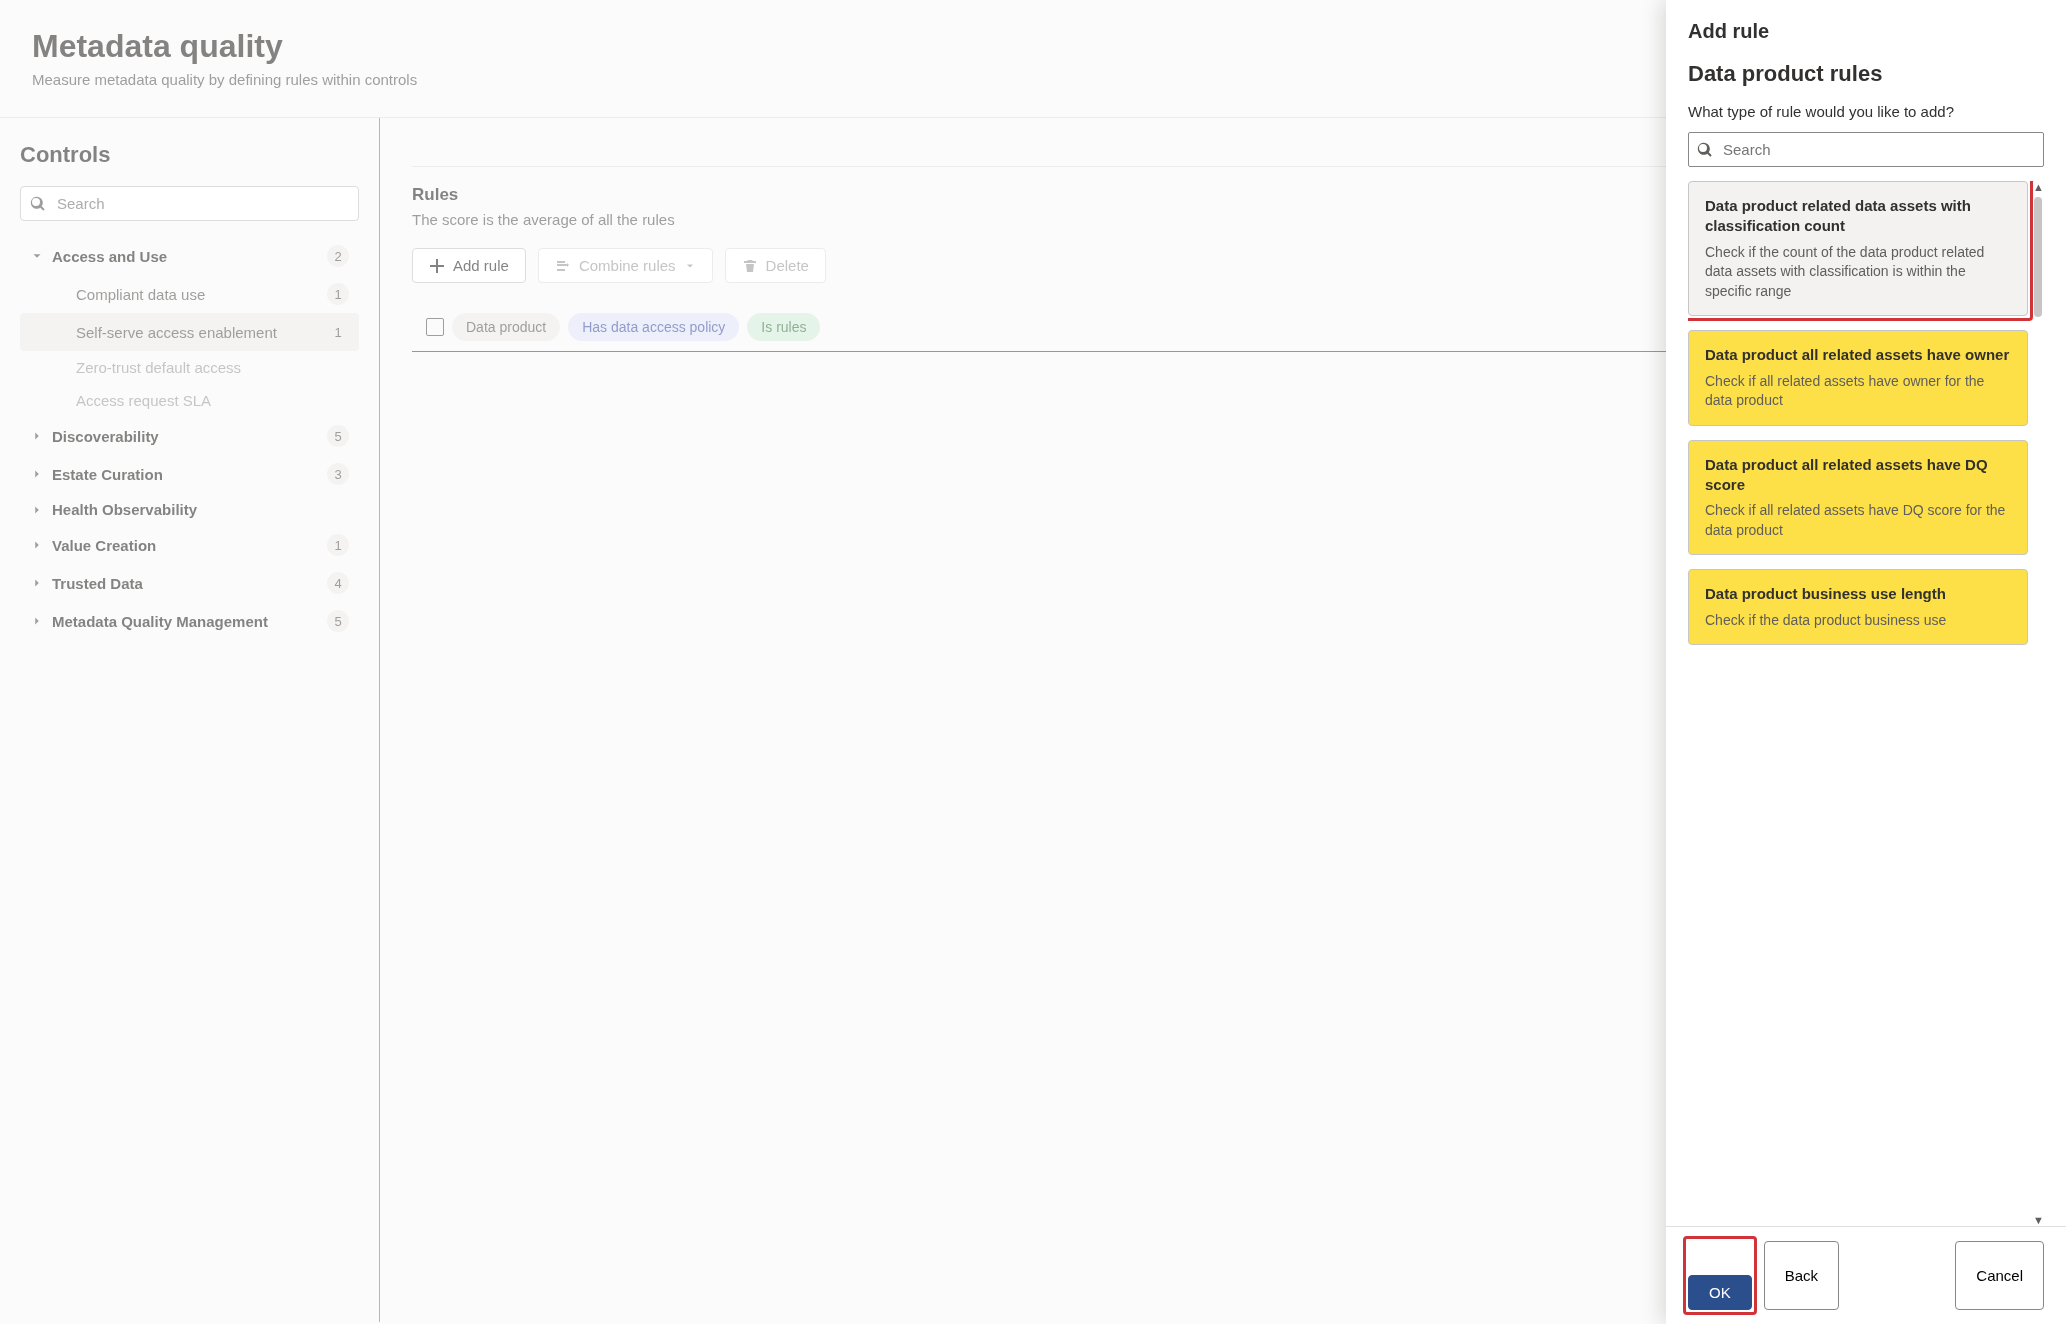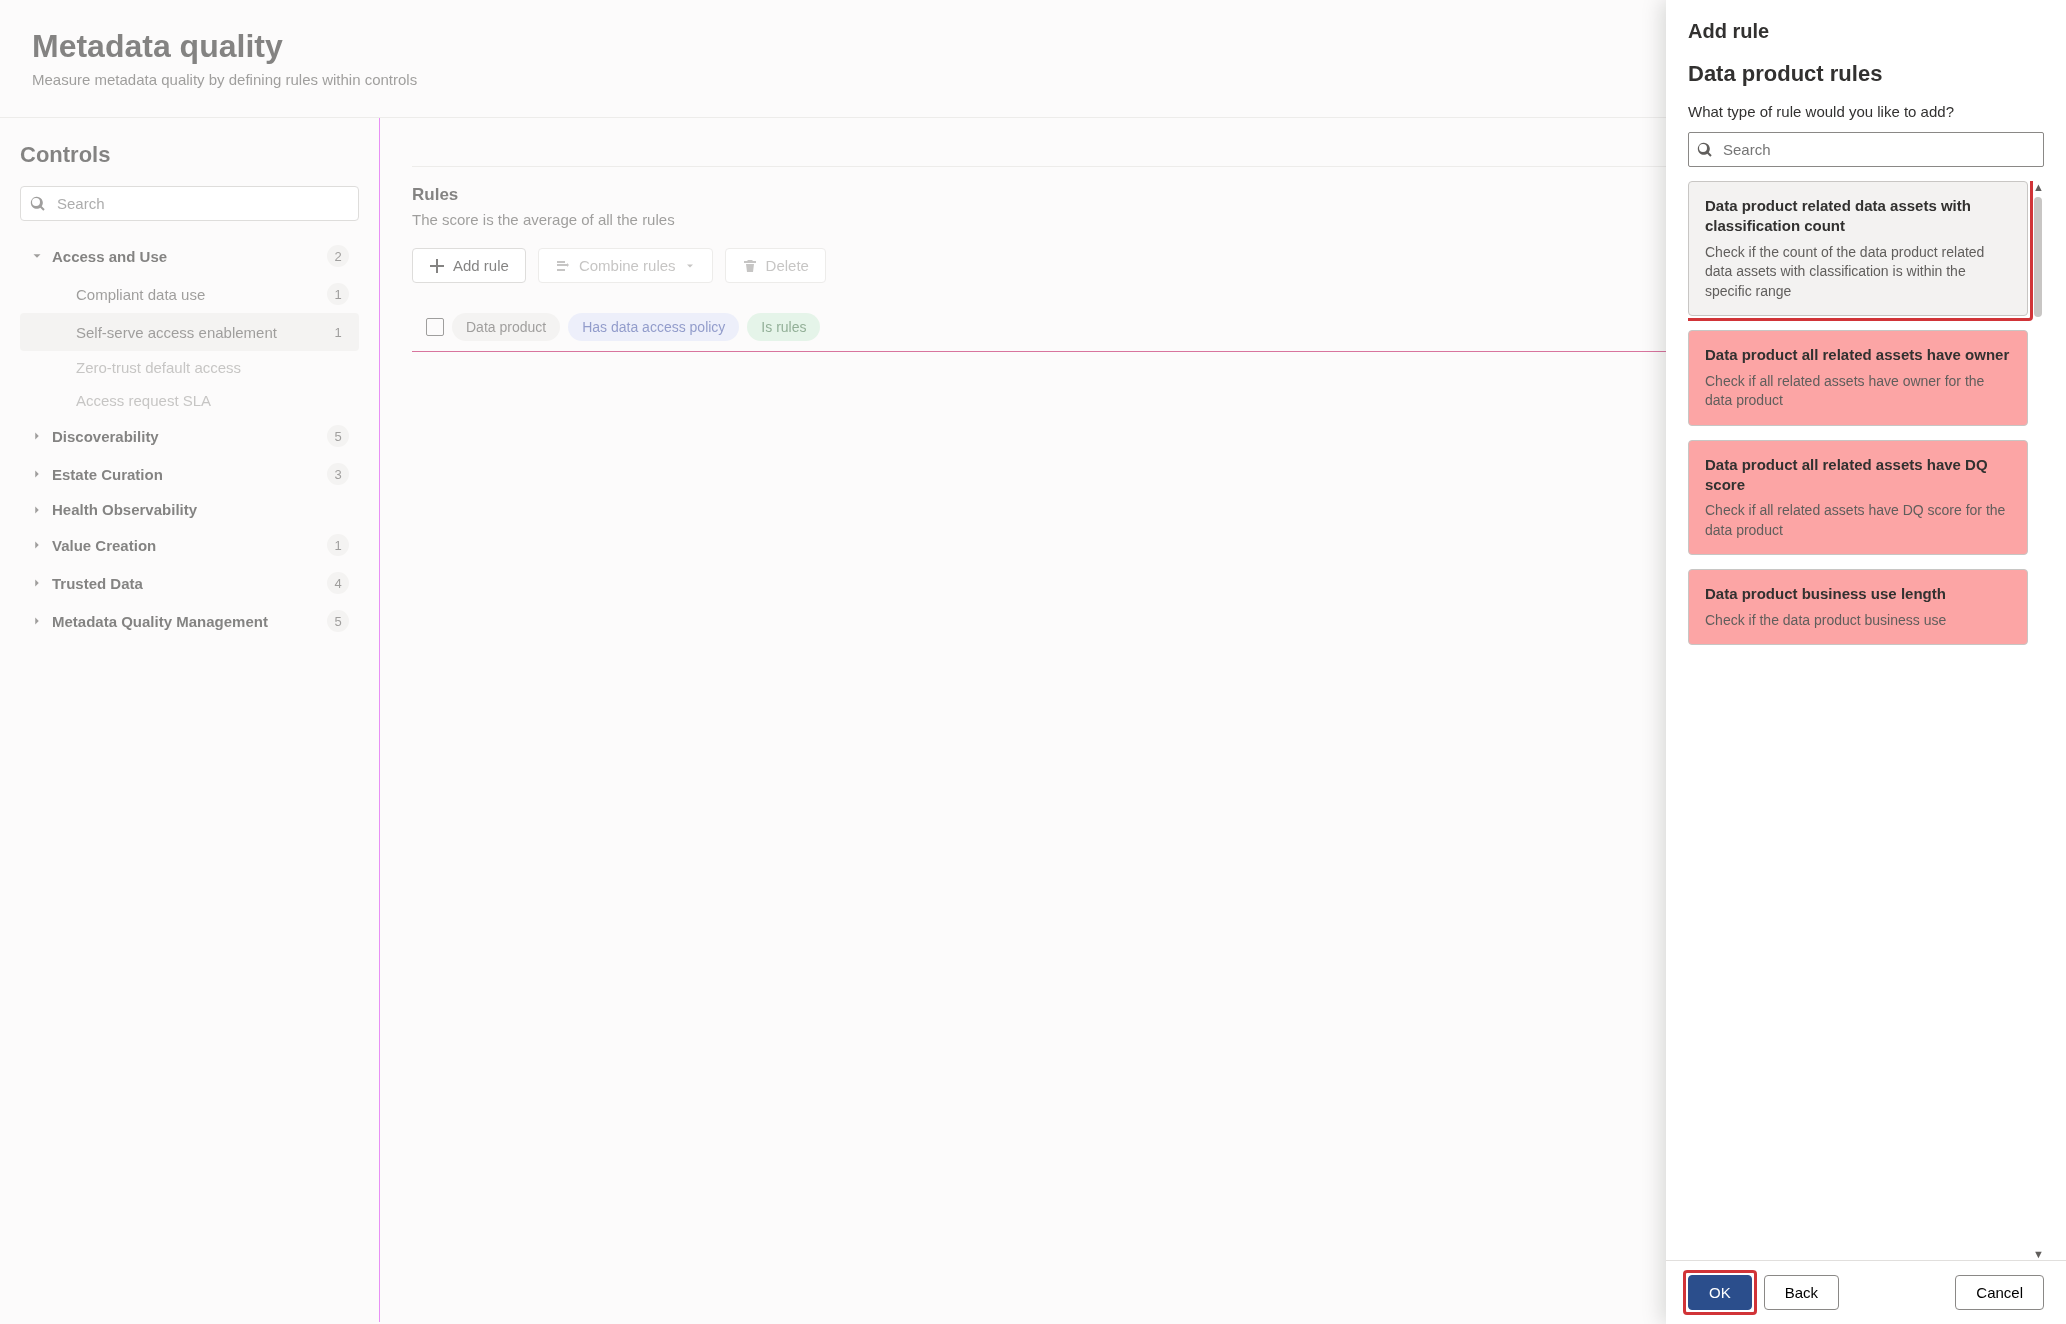--- a/index.html
+++ b/index.html
@@ -53,36 +53,36 @@
 .panel-body { flex: 1; padding: 20px 22px 0; overflow: hidden; display: flex; flex-direction: column; }
 .panel-title { font-size: 20px; font-weight: 600; margin-bottom: 18px; }
 .panel-subtitle { font-size: 22px; font-weight: 600; margin-bottom: 16px; }
 .panel-prompt { font-size: 15px; color: #323130; margin-bottom: 12px; }
 .panel-search { position: relative; margin-bottom: 14px; }
 .panel-search input { width: 100%; padding: 8px 12px 8px 34px; border: 1px solid #8a8886; border-radius: 2px; font-size: 15px; }
 .panel-search .search-icon-svg { left: 9px; }
 
 .rule-list-wrap { position: relative; flex: 1; overflow: hidden; }
 .rule-list { display: flex; flex-direction: column; gap: 14px; padding-right: 16px; height: 100%; overflow-y: auto; }
-.rule-card { border: 1px solid #c8c6c4; border-radius: 4px; padding: 14px 16px; background: #fca5a5; cursor: pointer; }
+.rule-card { border: 1px solid #c8c6c4; border-radius: 4px; padding: 14px 16px; background: #fde047; cursor: pointer; }
 .rule-card.selected { background: #f3f2f1; }
 .rule-card-title { font-size: 15px; font-weight: 600; margin-bottom: 6px; line-height: 1.35; }
 .rule-card-desc { font-size: 14px; color: #605e5c; line-height: 1.4; }
 .highlight { border: 3px solid #d13438; border-radius: 4px; padding: 2px; margin: -5px; }
 
 .scroll-arrow { position: absolute; right: 0; font-size: 11px; color: #605e5c; cursor: pointer; }
 .scroll-arrow.up { top: 0; }
 .scroll-arrow.down { bottom: 0; }
 .scroll-track { position: absolute; right: 2px; top: 16px; bottom: 16px; width: 8px; }
 .scroll-thumb { position: absolute; top: 0; width: 8px; height: 120px; background: #c8c6c4; border-radius: 4px; }
 
 .panel-footer { border-top: 1px solid #e1dfdd; padding: 14px 22px; display: flex; gap: 12px; }
 .panel-footer .spacer { flex: 1; }
 .fbtn { padding: 8px 20px; border: 1px solid #8a8886; background: #fff; border-radius: 4px; font-size: 15px; cursor: pointer; }
-.fbtn.primary { background: #2b4e8c; color: #fff; border-color: #2b4e8c; }
+.fbtn.primary { background: #2b4e8c; color: #fff; border-color: #2b4e8c; margin-top: 34px; }
 .fbtn-highlight { border: 3px solid #d13438; border-radius: 4px; padding: 2px; margin: -5px; display: inline-block; }
 </style>
 </head>
 <body>
 
 <div class="page-header">
   <h1 class="page-title">Metadata quality</h1>
   <div class="page-subtitle">Measure metadata quality by defining rules within controls</div>
 </div>
 

